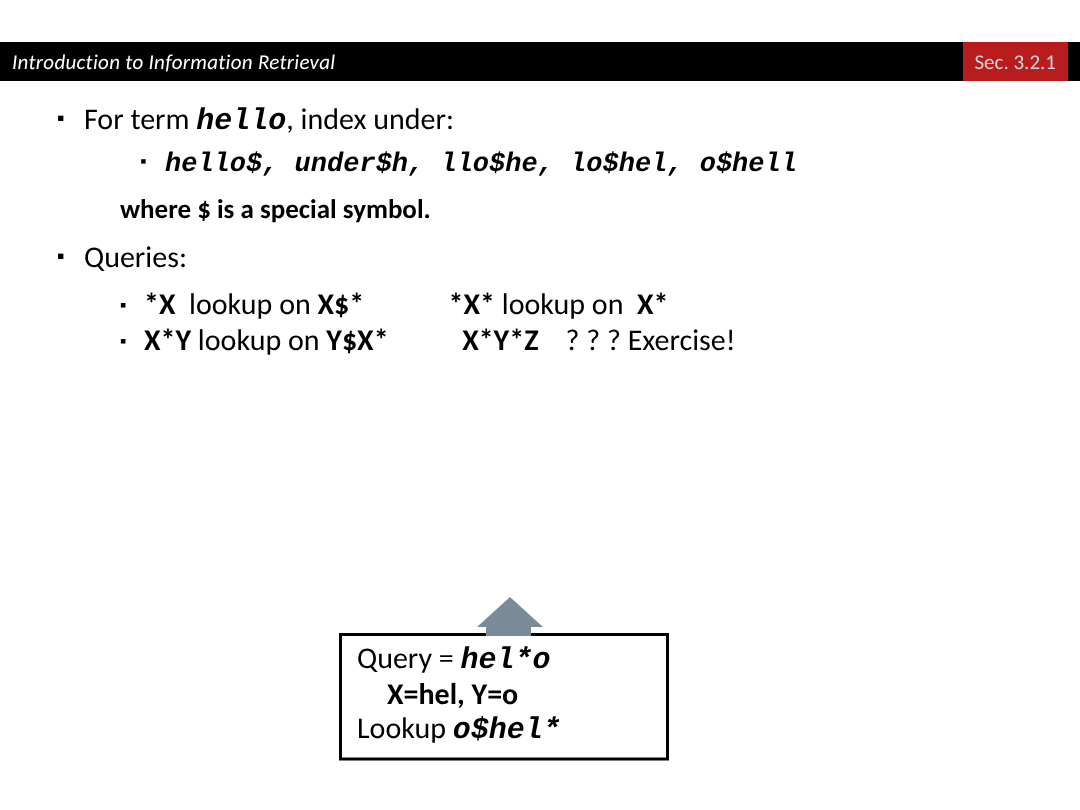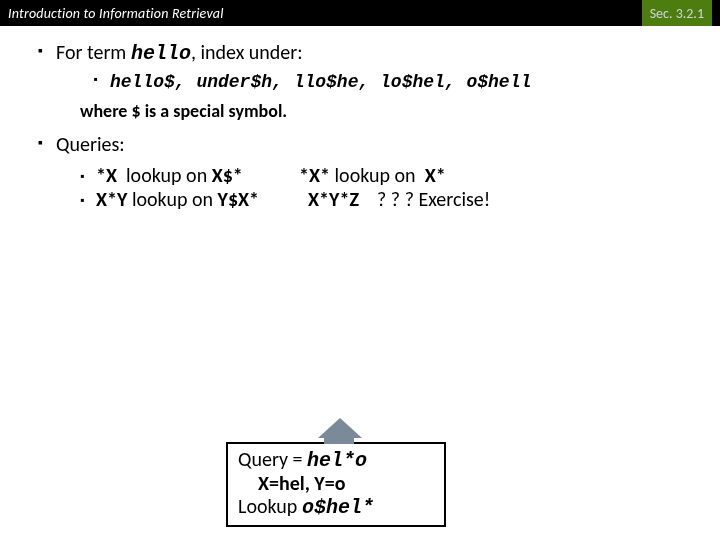--- a/index.html
+++ b/index.html
@@ -1,41 +1,41 @@
 <!DOCTYPE html>
 <html><head>
 <meta charset="utf-8">
 <style>
   * { box-sizing: border-box; margin: 0; padding: 0; }
   html, body { width: 720px; height: 540px; background: #fff; font-family: Calibri, Arial, sans-serif; color: #000; }
   .slide { width: 720px; height: 540px; position: relative; overflow: hidden; }
-  .topbar { width: 100%; height: 26px; background: #000; color: #fff; display: flex; align-items: center; justify-content: space-between; padding: 0 8px; }
+  .topbar { width: 100%; height: 26px; background: #000; color: #fff; display: flex; align-items: center; justify-content: space-between; padding: 0 8px; margin-top: 28px; }
   .course { font-style: italic; font-size: 14px; letter-spacing: 0.2px; }
-  .secbox { background: #4d7c0f; height: 26px; display: flex; align-items: center; padding: 0 8px; font-size: 14px; color: #d0d4da; }
+  .secbox { background: #b91c1c; height: 26px; display: flex; align-items: center; padding: 0 8px; font-size: 14px; color: #d0d4da; }
   .title-wrap { padding: 14px 18px 6px 24px; }
   .title { font-size: 34px; color: #2a3a30; font-weight: 400; }
   .rule { margin: 6px 0 0 0; border: 0; border-top: 2px solid #6e9b7d; }
   .rule2 { border: 0; border-top: 1px solid #b9cfc2; margin-top: 2px; }
   .body { padding: 14px 26px 0 26px; font-size: 20px; }
   ul.lvl1 { list-style: none; padding-left: 12px; }
   ul.lvl1 > li { position: relative; padding-left: 18px; margin-bottom: 6px; line-height: 1.28; }
   ul.lvl1 > li::before { content: "▪"; position: absolute; left: 0; top: 2px; font-size: 14px; color: #000; }
   ul.lvl2 { list-style: none; padding-left: 36px; margin-top: 4px; }
   ul.lvl2 > li { position: relative; padding-left: 18px; margin-bottom: 4px; font-size: 18px; line-height: 1.28; }
   ul.lvl2 > li::before { content: "▪"; position: absolute; left: 0; top: 2px; font-size: 12px; color: #000; }
   .sub-note { padding-left: 54px; font-size: 18px; font-weight: 700; margin-top: 2px; margin-bottom: 10px; }
   .bold { font-weight: 700; }
   .ital { font-style: italic; font-family: Liberation Mono, monospace; }
   .qgrid { margin-left: 54px; }
   .qrow { display: flex; }
   .qcell-l { width: 210px; white-space: pre; }
   .qcell-r { flex: 1; white-space: pre; }
   .qrow .mark { display: inline-block; width: 16px; }
   .qrow .mark::before { content: "▪"; font-size: 12px; color: #000; position: relative; top: -2px; }
-  .callout-wrap { position: absolute; left: 226px; top: 442px; width: 220px; }
+  .callout-wrap { position: absolute; left: 226px; top: 422px; width: 220px; }
   .arrow-stem { position: absolute; left: 98px; top: -6px; width: 30px; height: 8px; background: #7a8a99; }
   .arrow-head {
     position: absolute; left: 92px; top: -24px;
     width: 0; height: 0;
     border-left: 22px solid transparent;
     border-right: 22px solid transparent;
     border-bottom: 20px solid #7a8a99;
   }
   .callout {
     border: 2px solid #000; background: #fff;

